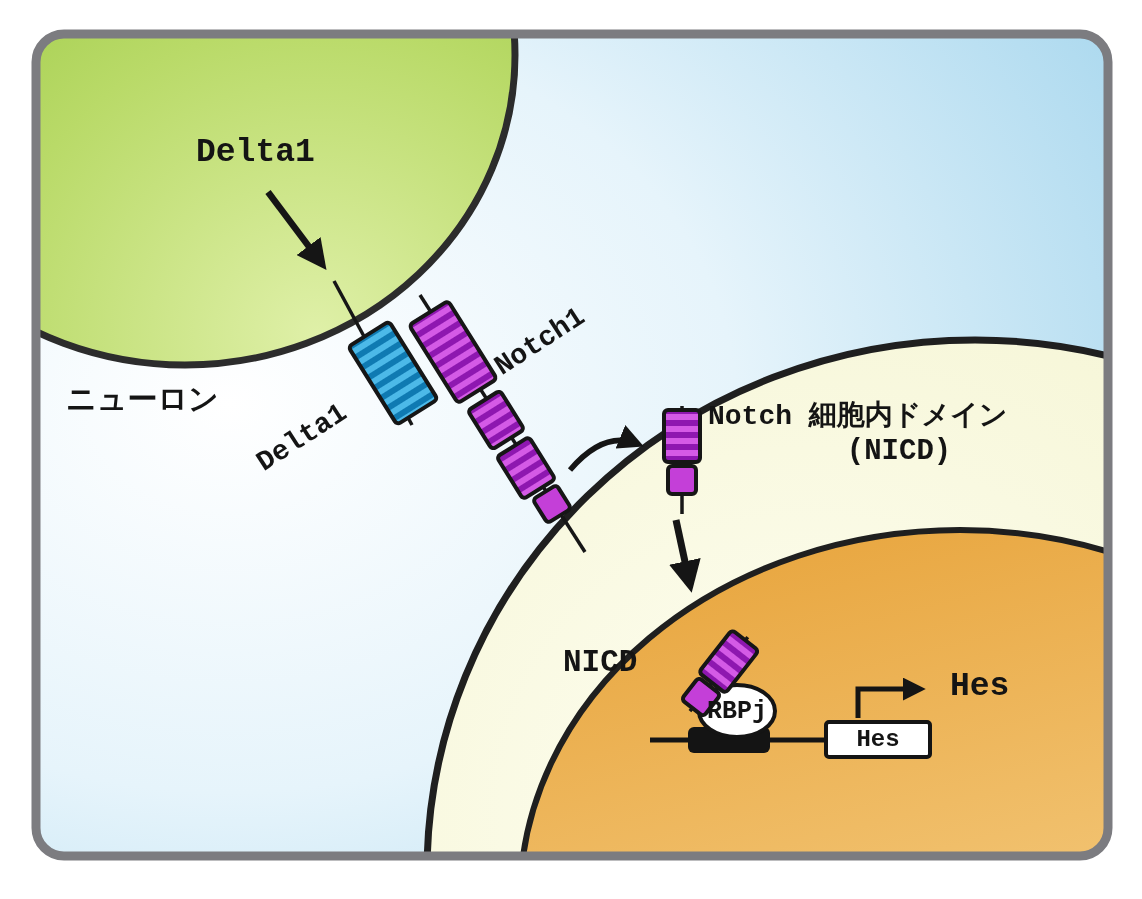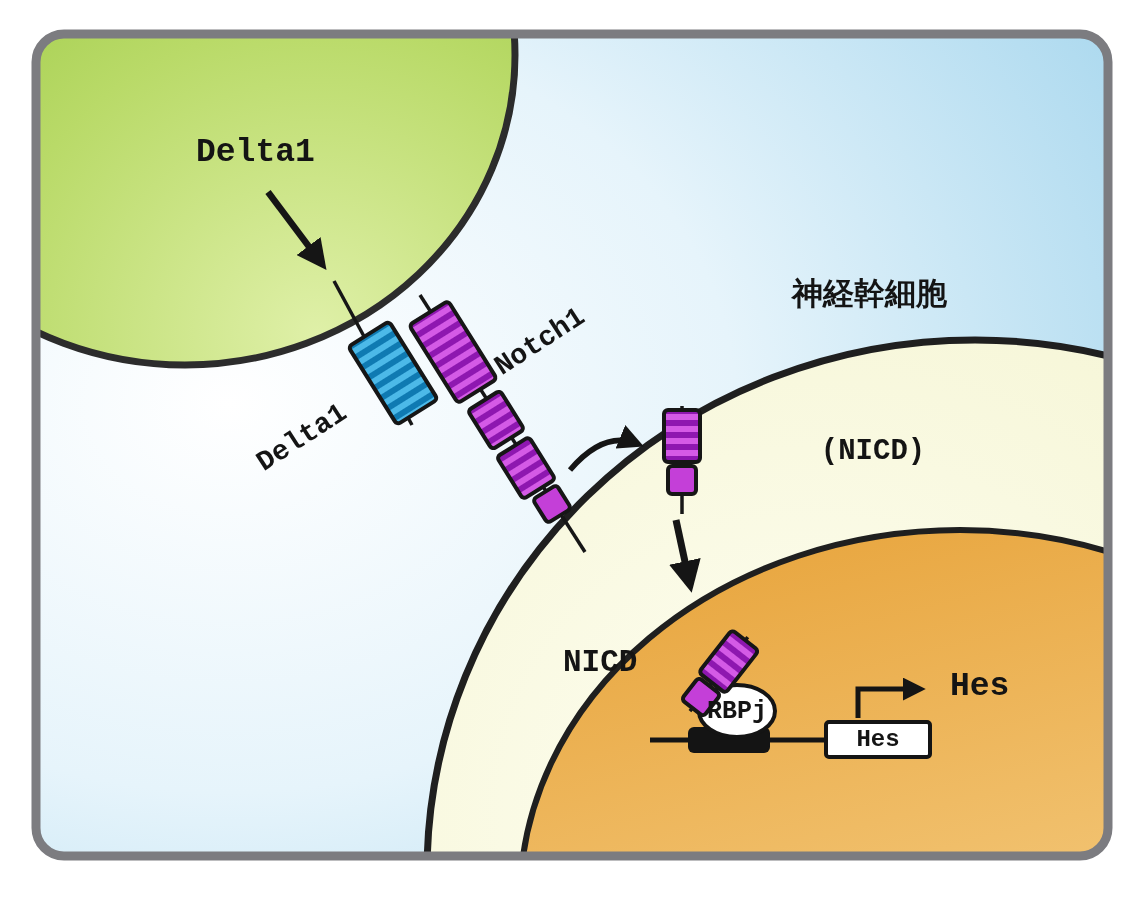--- a/index.html
+++ b/index.html
@@ -119,29 +119,30 @@
         <rect x="-17" y="-72" width="34" height="54" rx="4" fill="url(#magStripe)" stroke="#161616" stroke-width="4"></rect>
         <rect x="-14" y="-14" width="28" height="28" rx="4" fill="#c43fd8" stroke="#161616" stroke-width="4"></rect>
       </g>
     </g>
 
     <rect x="36" y="34" width="1072" height="822" rx="28" fill="none" stroke="#7c7c80" stroke-width="9"></rect>
   </svg>
 
   <div class="lbl fs33" style="left:196px;top:136px;">Delta1</div>
 
+  <div class="lbl fs30" style="left:66px;top:386px;">ニューロン</div>
 
   <div class="lbl fs28 rot" style="left:302px;top:438px;">Delta1</div>
 
   <div class="lbl fs28 rot" style="left:540px;top:342px;">Notch1</div>
 
-  <div class="lbl fs31" style="left:792px;top:280px;">神経幹細胞</div>
 
+  <div class="lbl fs28" style="left:708px;top:402px;">Notch 細胞内ドメイン</div>
 
-  <div class="lbl fs29 centered" style="left:873px;top:452px;text-align:right;">(NICD)</div>
+  <div class="lbl fs29 centered" style="left:899px;top:452px;text-align:right;">(NICD)</div>
 
   <div class="lbl fs31" style="left:563px;top:647px;">NICD</div>
 
   <div class="lbl fs19 centered" style="left:737px;top:712px;">RBPj</div>
 
   <div class="lbl fs24 centered" style="left:878px;top:740px;">Hes</div>
 
   <div class="lbl fs33" style="left:950px;top:670px;">Hes</div>
 
 </div>

